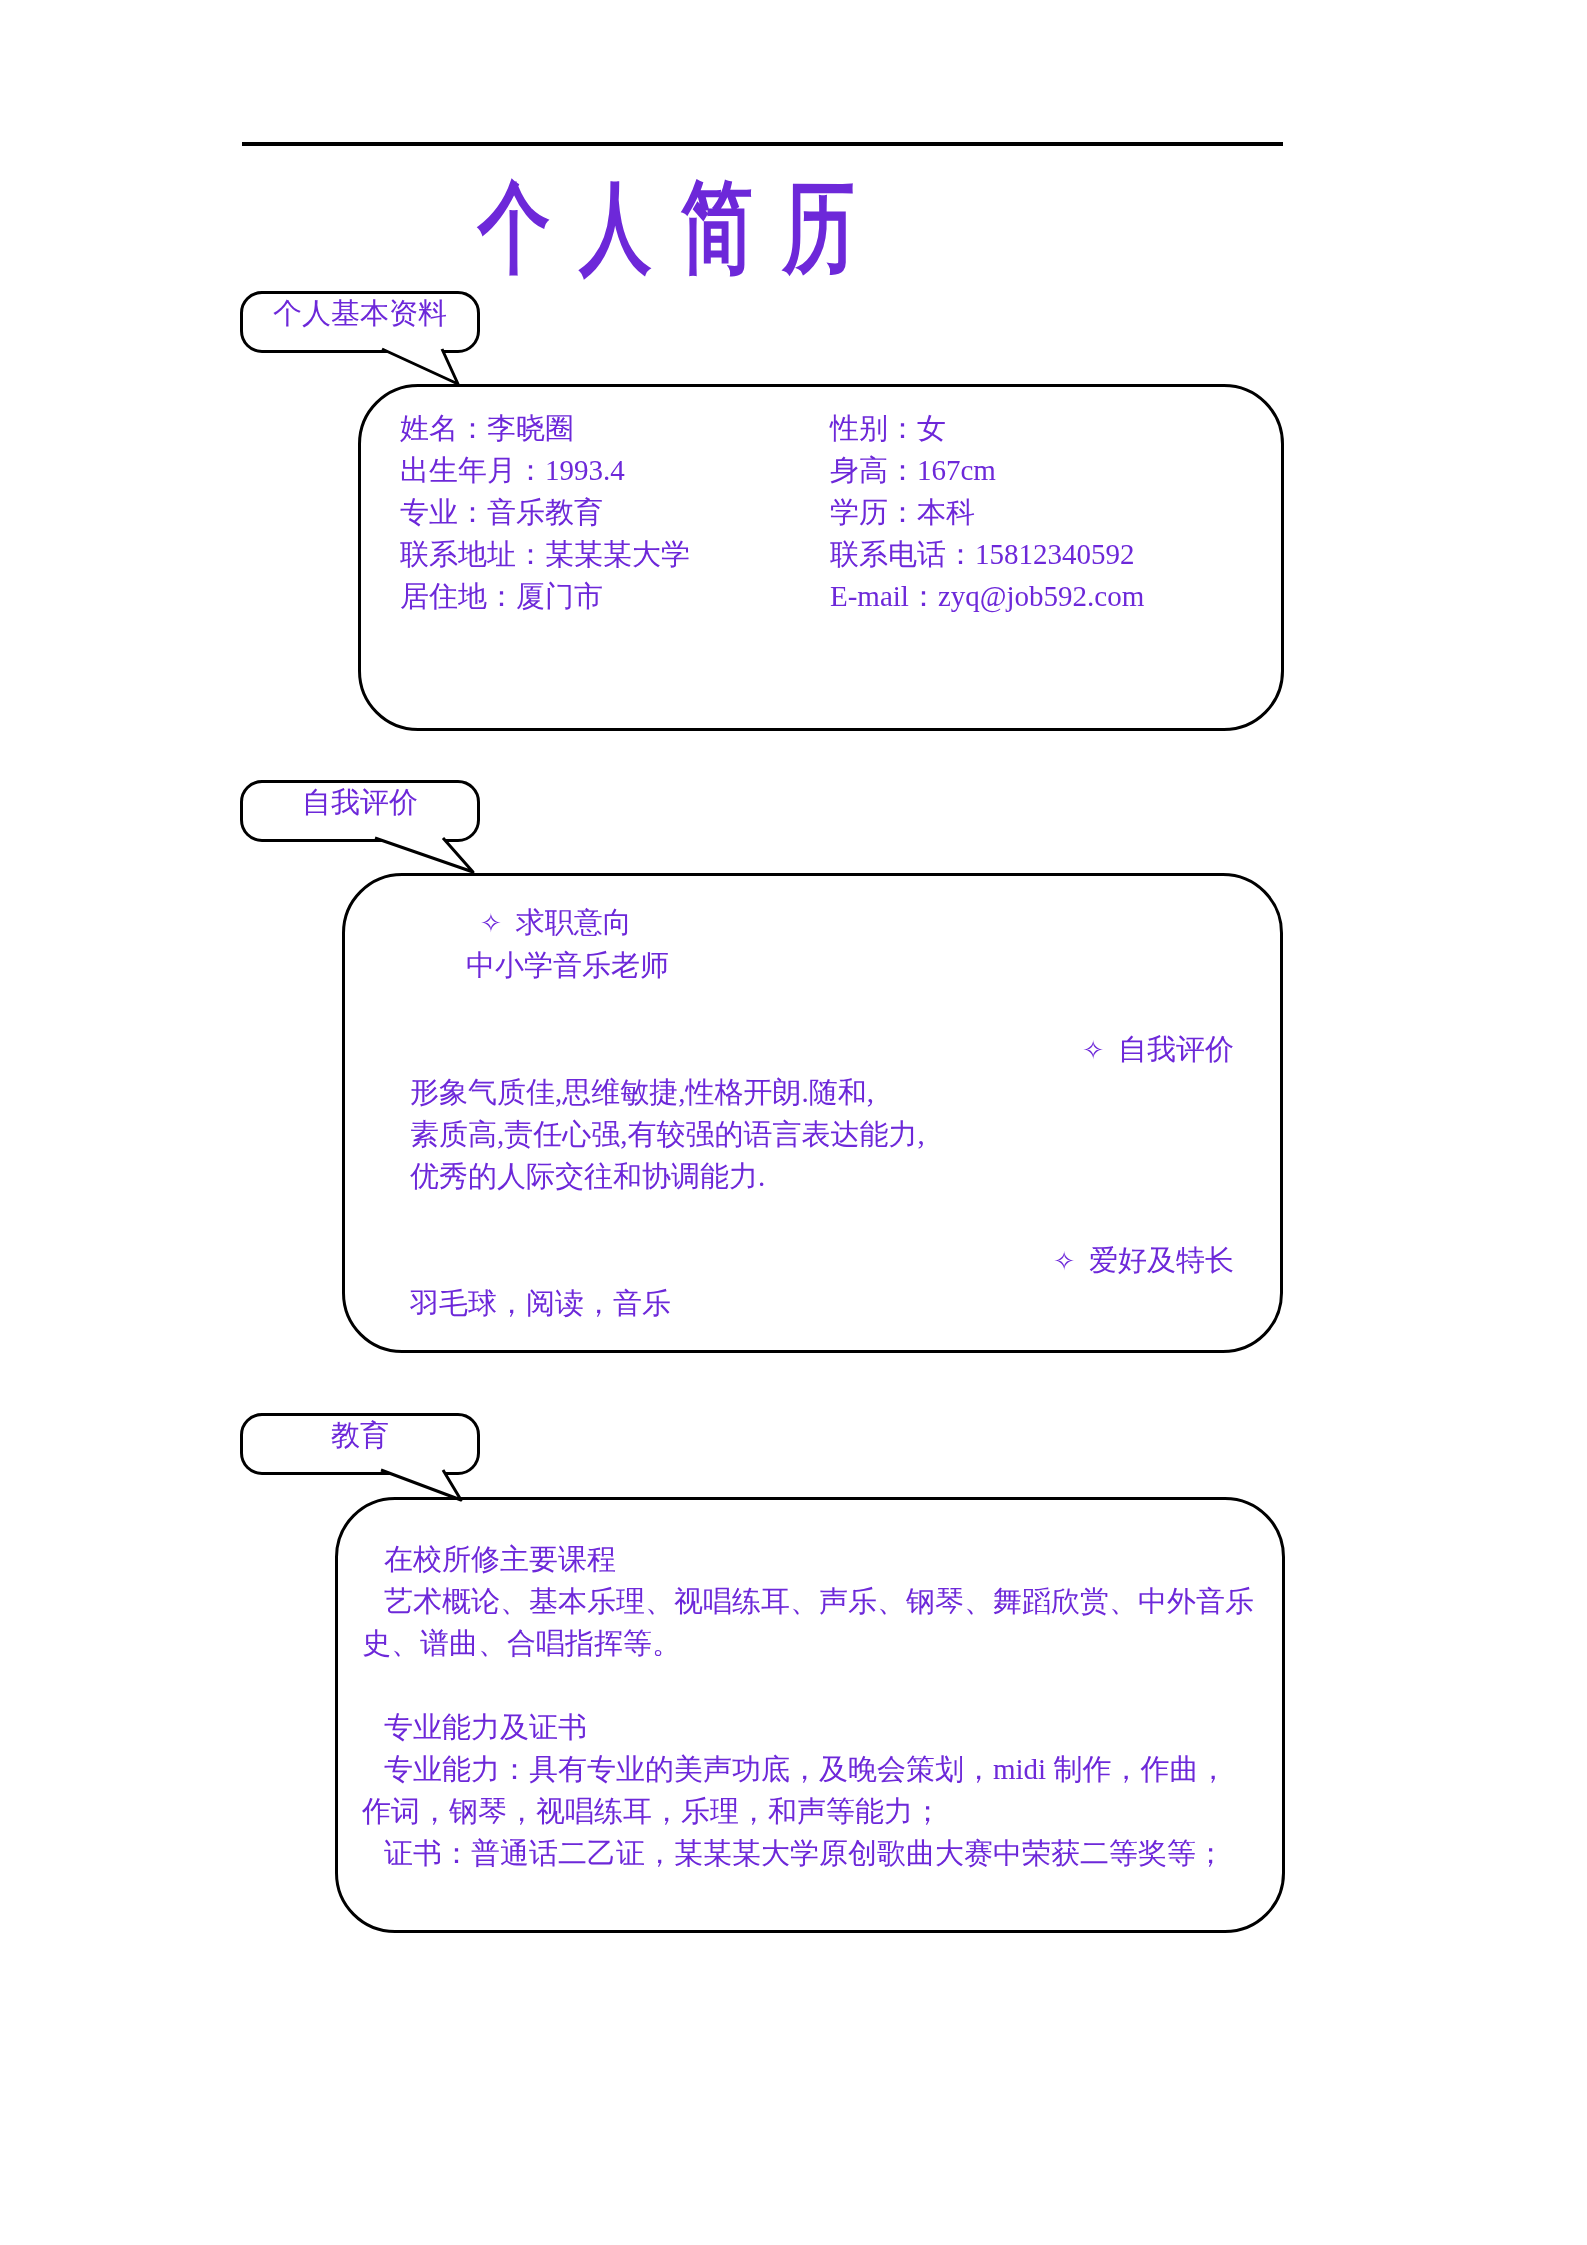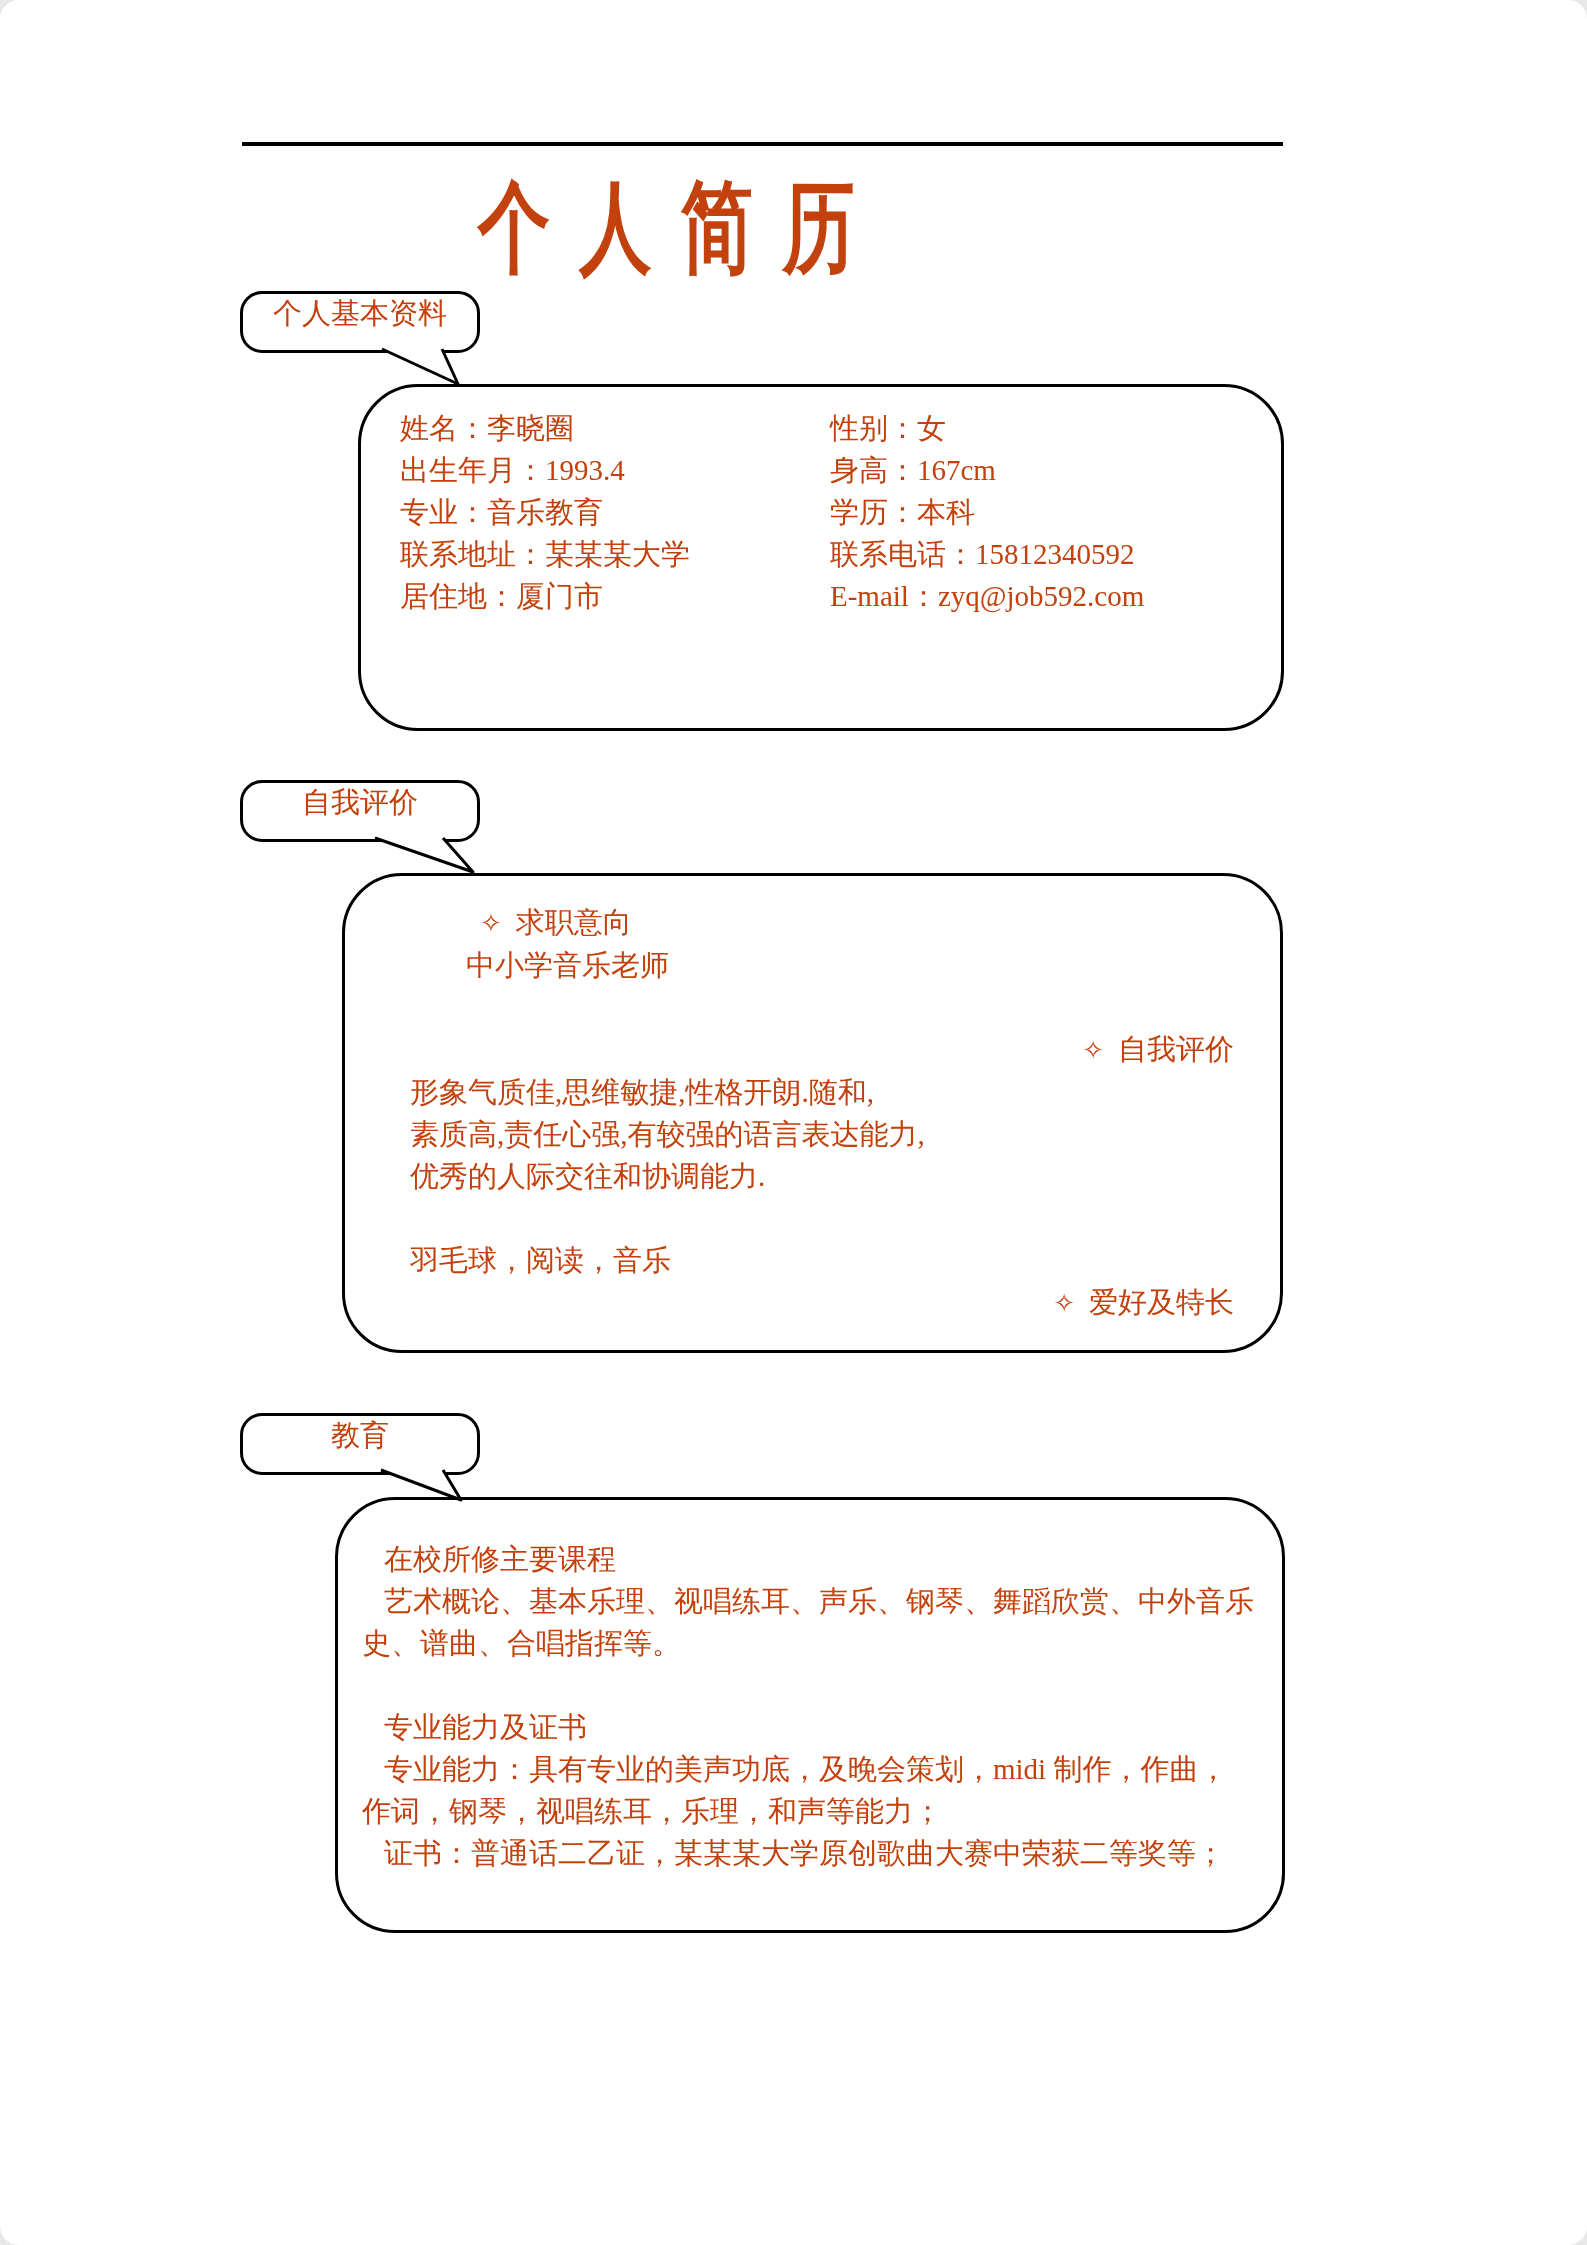--- a/index.html
+++ b/index.html
@@ -1,23 +1,22 @@
 <!DOCTYPE html>
 <html><head>
 <meta charset="utf-8">
 <style>
   html,body{margin:0;padding:0;background:#e8e8e8;}
   .page{
     position:relative;
     width:1587px;height:2245px;
     background:#ffffff;
     font-family:"Liberation Serif","DejaVu Serif",serif;
-    color:#c2410c;
+    color:#6d28d9;
     overflow:hidden;
-    border-radius:19px;
   }
   .top-rule{
     position:absolute;left:242px;top:142px;
     width:1041px;height:4px;background:#000;
   }
   .doc-title{
     position:absolute;left:478px;top:168px;margin:0;
     font-size:100px;font-weight:700;line-height:122px;
     letter-spacing:8px;white-space:nowrap;
     transform:scaleX(.72);transform-origin:left top;
@@ -97,24 +96,24 @@
     </div>
     <div class="ln i42">中小学音乐老师</div>
     <div class="ln blank"></div>
     <div class="ln i27">
       <span class="blt">✧</span><span>自我评价</span>
     </div>
     <div class="ln">形象气质佳,思维敏捷,性格开朗.随和,</div>
     <div class="ln">素质高,责任心强,有较强的语言表达能力,</div>
     <div class="ln">优秀的人际交往和协调能力.</div>
     <div class="ln blank"></div>
-    <div class="ln">羽毛球，阅读，音乐</div>
     <div class="ln i27">
       <span class="blt">✧</span><span>爱好及特长</span>
     </div>
+    <div class="ln">羽毛球，阅读，音乐</div>
   </div>
 
   <div class="box box3">
     <div class="ln i22">在校所修主要课程</div>
     <div class="ln i22">艺术概论、基本乐理、视唱练耳、声乐、钢琴、舞蹈欣赏、中外音乐</div>
     <div class="ln">史、谱曲、合唱指挥等。</div>
     <div class="ln blank"></div>
     <div class="ln i22">专业能力及证书</div>
     <div class="ln i22">专业能力：具有专业的美声功底，及晚会策划，midi 制作，作曲，</div>
     <div class="ln">作词，钢琴，视唱练耳，乐理，和声等能力；</div>

